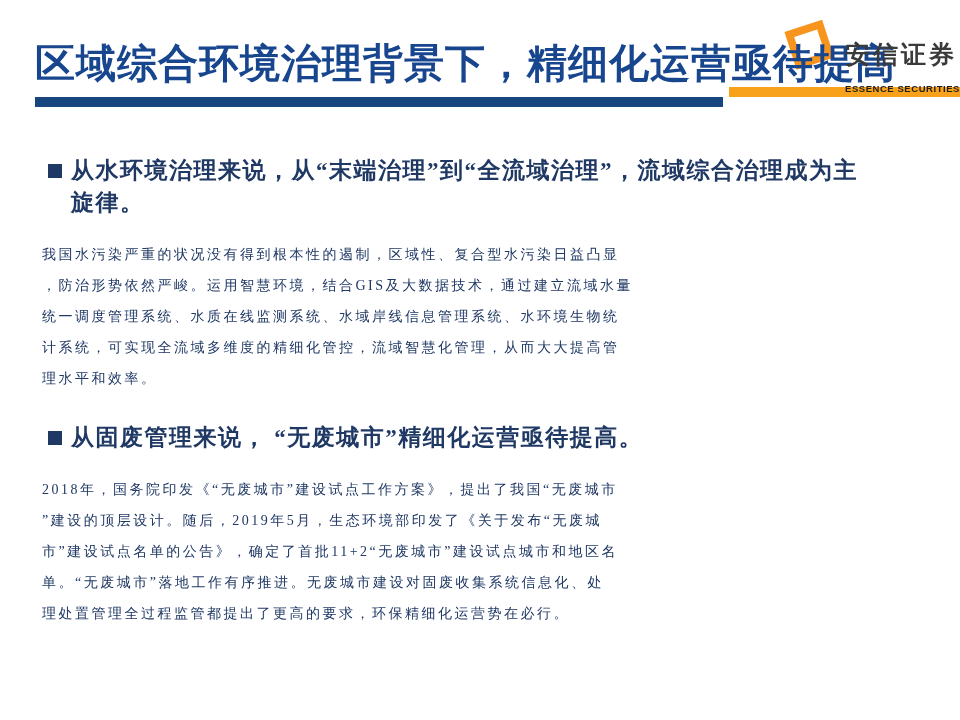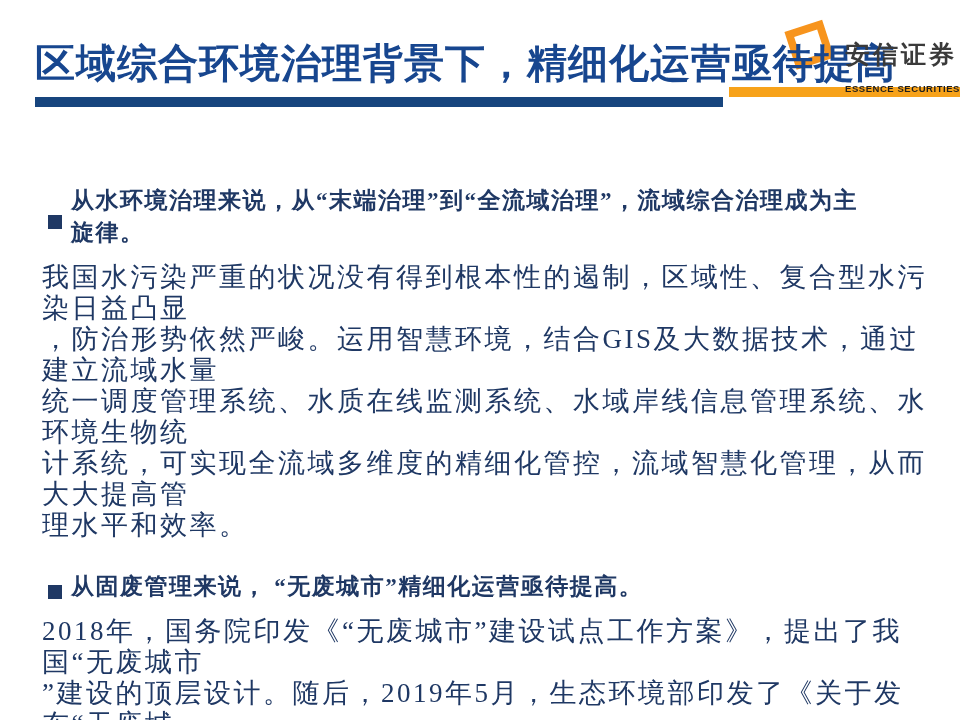--- a/index.html
+++ b/index.html
@@ -26,32 +26,32 @@
     font-family:"Liberation Sans","DejaVu Sans",sans-serif;
     font-size:9.5px;font-weight:700;letter-spacing:0.55px;color:#1e1e1e;margin-top:12px;white-space:nowrap;
   }
   .bar-blue{position:absolute;left:35px;top:97px;width:688px;height:10px;background:#17457E;}
   .bar-orange{position:absolute;left:729px;top:87px;width:231px;height:10px;background:#F7A21A;}
 
   
   .content{position:absolute;left:40px;top:155px;width:890px;color:#1F3864;}
   .section{margin:0;}
   .section + .section{margin-top:28px;}
-  .headline-row{display:flex;align-items:center;margin-left:8px;margin-top:30px;}
+  .headline-row{display:flex;align-items:flex-start;margin-left:8px;}
   .bullet-square{
     flex:0 0 auto;width:14px;height:14px;background:#1F3864;
     margin-top:9px;margin-right:9px;
   }
   .headline{
     white-space:pre-line;
     font-size:23px;font-weight:700;line-height:32px;letter-spacing:1.5px;
   }
   .paragraph{
-    white-space:pre-line;margin-left:2px;margin-top:13px;
-    font-size:27px;font-weight:400;line-height:31px;letter-spacing:2.5px;
+    white-space:pre-line;margin-left:2px;margin-top:20px;
+    font-size:14px;font-weight:400;line-height:31px;letter-spacing:2.5px;
   }
 </style>
 </head>
 <body>
 
 <div class="slide">
 
   <div>
     <h1 class="title">区域综合环境治理背景下，精细化运营亟待提高</h1>
 

